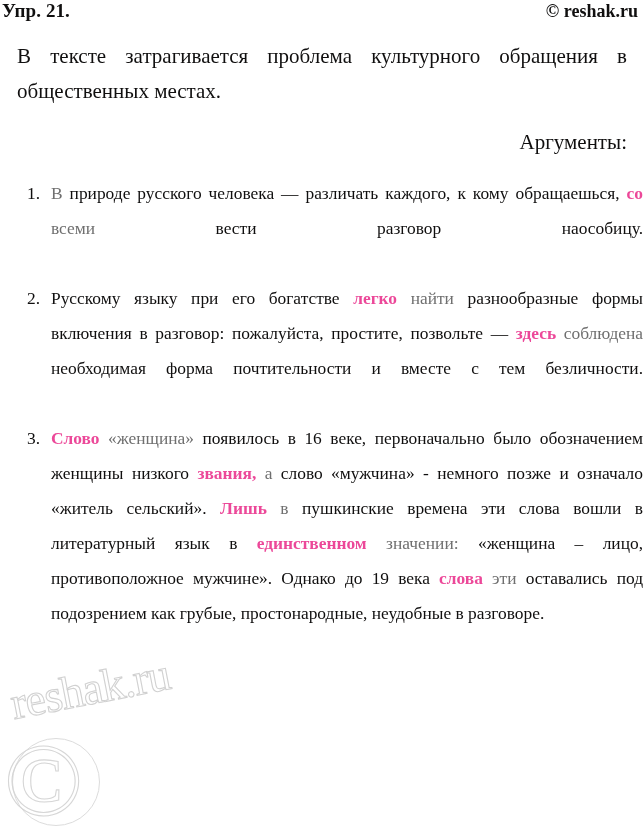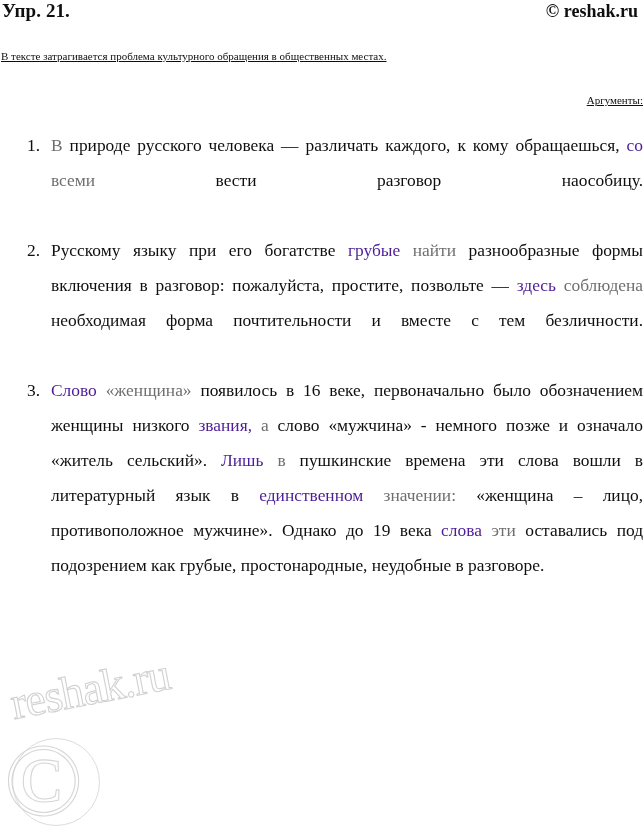--- a/index.html
+++ b/index.html
@@ -41,28 +41,27 @@
   .copyright {
     font-size: 18px;
     line-height: 22px;
     padding-right: 5px;
     white-space: nowrap;
     font-weight: bold;
   }
 
   
   .para {
-    font-size: 11px;
+    font-size: 21px;
     line-height: 35px;
     text-align: justify;
     text-justify: inter-word;
-    margin: 0;
+    margin: 16px;
     padding: 0;
     hyphens: none;
-    text-decoration: underline;
   }
 
   .p-intro { margin-top: 9px; }
   .p-thesis { margin-top: 9px; }
   .p-args { margin-top: 9px; text-align: right; }
 
   
   .arg-list {
     list-style: none;
     margin: 0;
@@ -134,21 +133,21 @@
     left: 12px;
     top: 62px;
     width: 86px;
     height: 86px;
     border: 1.2px solid #dcdcdc;
     border-radius: 50%;
   }
 
   
   .faint  { color: #6f6f6f; }
-  .faint2 { color: #4c1d95; }
+  .faint2 { color: #ec4899; font-weight: bold; }
 </style>
 </head>
 <body>
 
 <div class="page">
 
   <div class="header">
     <div class="ex-title">Упр. 21.</div>
     <div class="copyright">© reshak.ru</div>
   </div>
@@ -158,21 +157,21 @@
 
   <p class="para p-args">Аргументы:</p>
 
   <ol class="arg-list">
     <li class="arg-item">
       <span class="marker">1.</span>
       <span class="body"><span class="faint">В</span> природе русского человека — различать каждого, к кому обращаешься, <span class="faint2">со</span> <span class="faint">всеми</span> вести разговор наособицу.</span>
     </li>
     <li class="arg-item">
       <span class="marker">2.</span>
-      <span class="body">Русскому языку при его богатстве <span class="faint2">грубые</span> <span class="faint">найти</span> разнообразные формы включения в разговор: пожалуйста, простите, позвольте — <span class="faint2">здесь</span> <span class="faint">соблюдена</span> необходимая форма почтительности и вместе с тем безличности.</span>
+      <span class="body">Русскому языку при его богатстве <span class="faint2">легко</span> <span class="faint">найти</span> разнообразные формы включения в разговор: пожалуйста, простите, позвольте — <span class="faint2">здесь</span> <span class="faint">соблюдена</span> необходимая форма почтительности и вместе с тем безличности.</span>
     </li>
     <li class="arg-item no-stretch">
       <span class="marker">3.</span>
       <span class="body"><span class="faint2">Слово</span> <span class="faint">«женщина»</span> появилось в 16 веке, первоначально было обозначением женщины низкого <span class="faint2">звания,</span> <span class="faint">а</span> слово «мужчина» - немного позже и означало «житель сельский». <span class="faint2">Лишь</span> <span class="faint">в</span> пушкинские времена эти слова вошли в литературный язык в <span class="faint2">единственном</span> <span class="faint">значении:</span> «женщина – лицо, противоположное мужчине». Однако до 19 века <span class="faint2">слова</span> <span class="faint">эти</span> оставались под подозрением как грубые, простонародные, неудобные в разговоре.</span>
     </li>
   </ol>
 
   <div class="watermark">
     <div class="wm-text">reshak.ru</div>
     <div class="wm-ring"></div>

